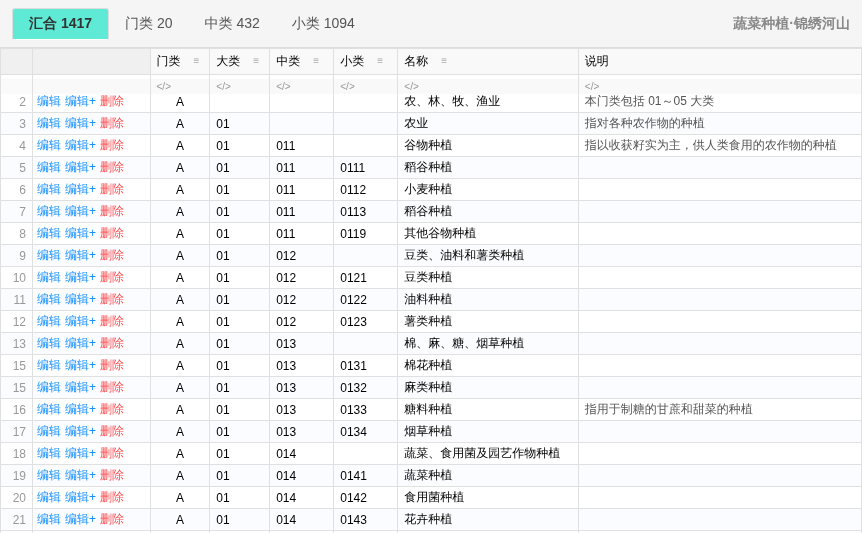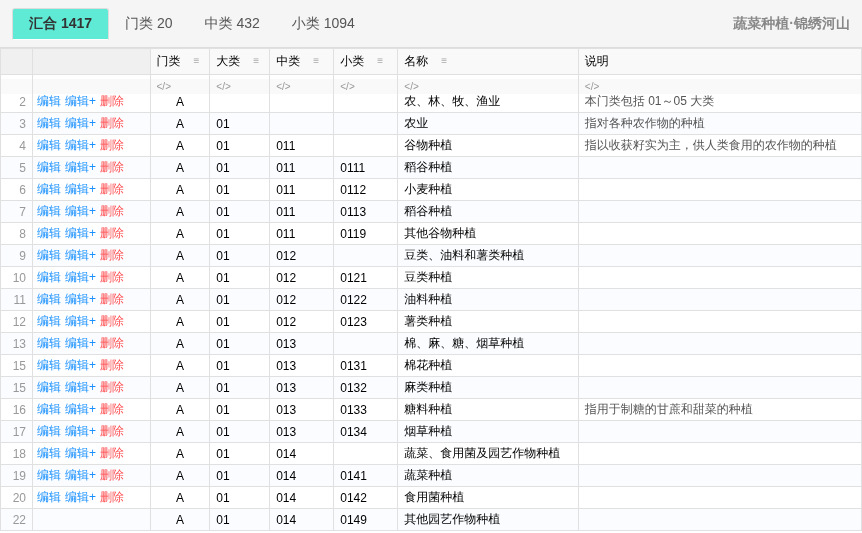--- a/index.html
+++ b/index.html
@@ -384,20 +384,30 @@
           <td class="row-num">20</td>
           <td class="actions"><a>编辑</a><a>编辑+</a><a style="color: rgb(255, 77, 79);">删除</a></td>
           <td class="col-a">A</td>
           <td class="col-b">01</td>
           <td class="col-c">014</td>
           <td class="col-d">0142</td>
           <td class="col-e">食用菌种植</td>
           <td class="col-note"></td>
         </tr>
         <tr>
+          <td class="row-num">21</td>
+          <td class="actions"><a>编辑</a><a>编辑+</a><a style="color: rgb(255, 77, 79);">删除</a></td>
+          <td class="col-a">A</td>
+          <td class="col-b">01</td>
+          <td class="col-c">014</td>
+          <td class="col-d">0143</td>
+          <td class="col-e">花卉种植</td>
+          <td class="col-note"></td>
+        </tr>
+        <tr>
           <td class="row-num">22</td>
           <td class="actions"></td>
           <td class="col-a">A</td>
           <td class="col-b">01</td>
           <td class="col-c">014</td>
           <td class="col-d">0149</td>
           <td class="col-e">其他园艺作物种植</td>
           <td class="col-note"></td>
         </tr>
       </tbody>

